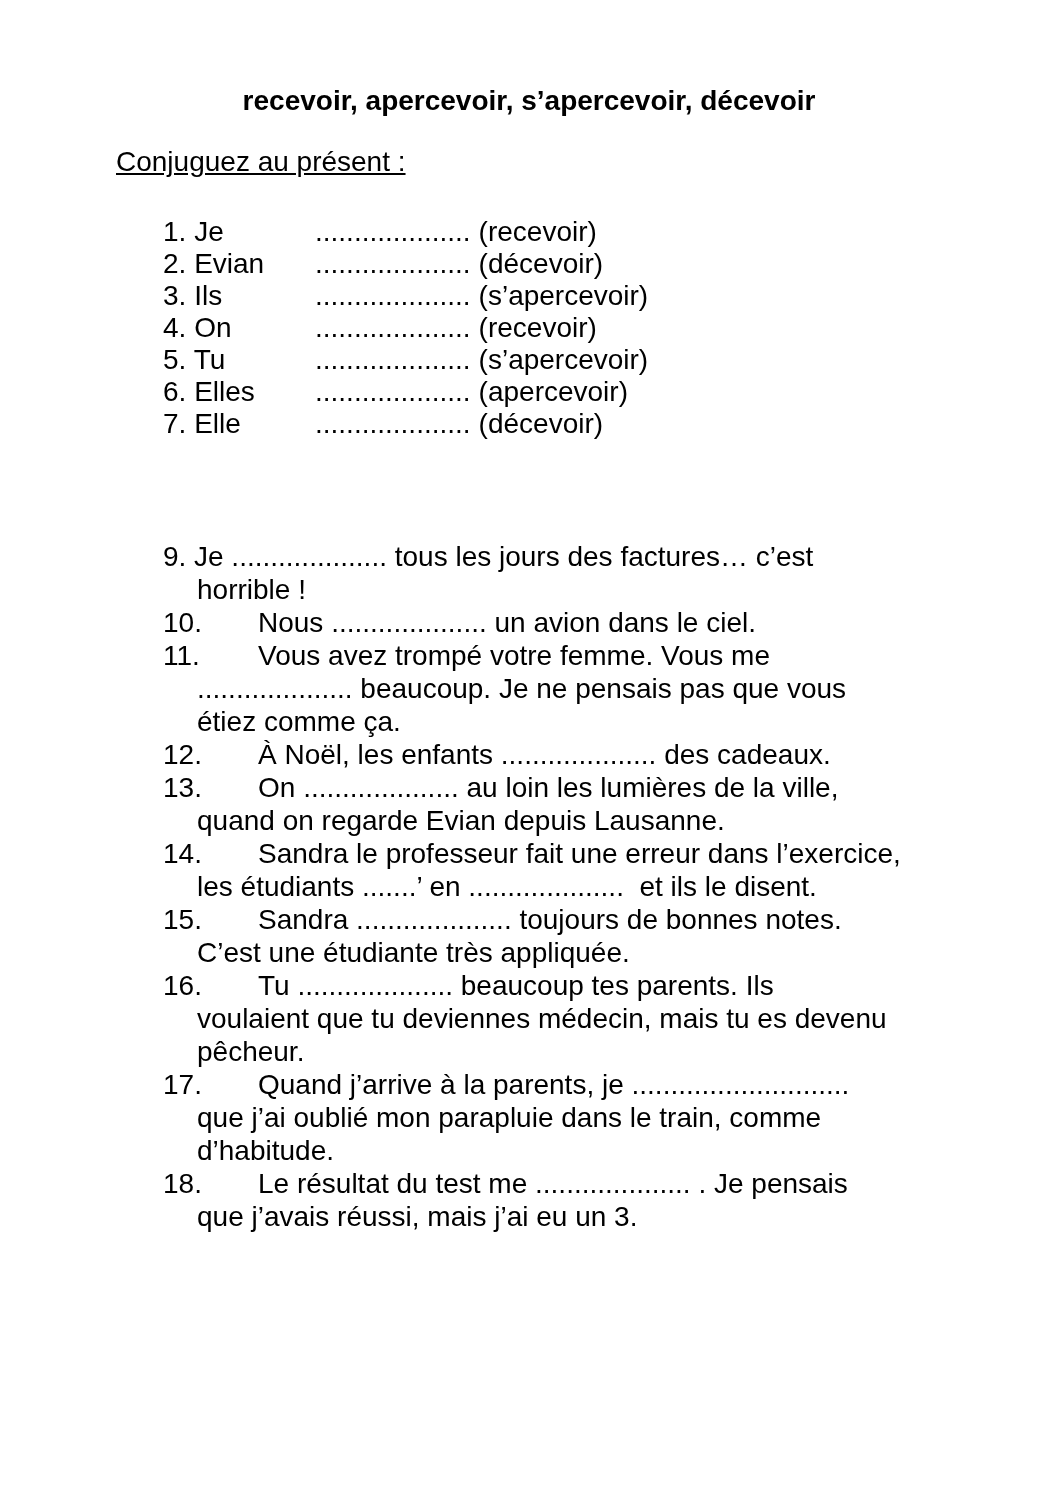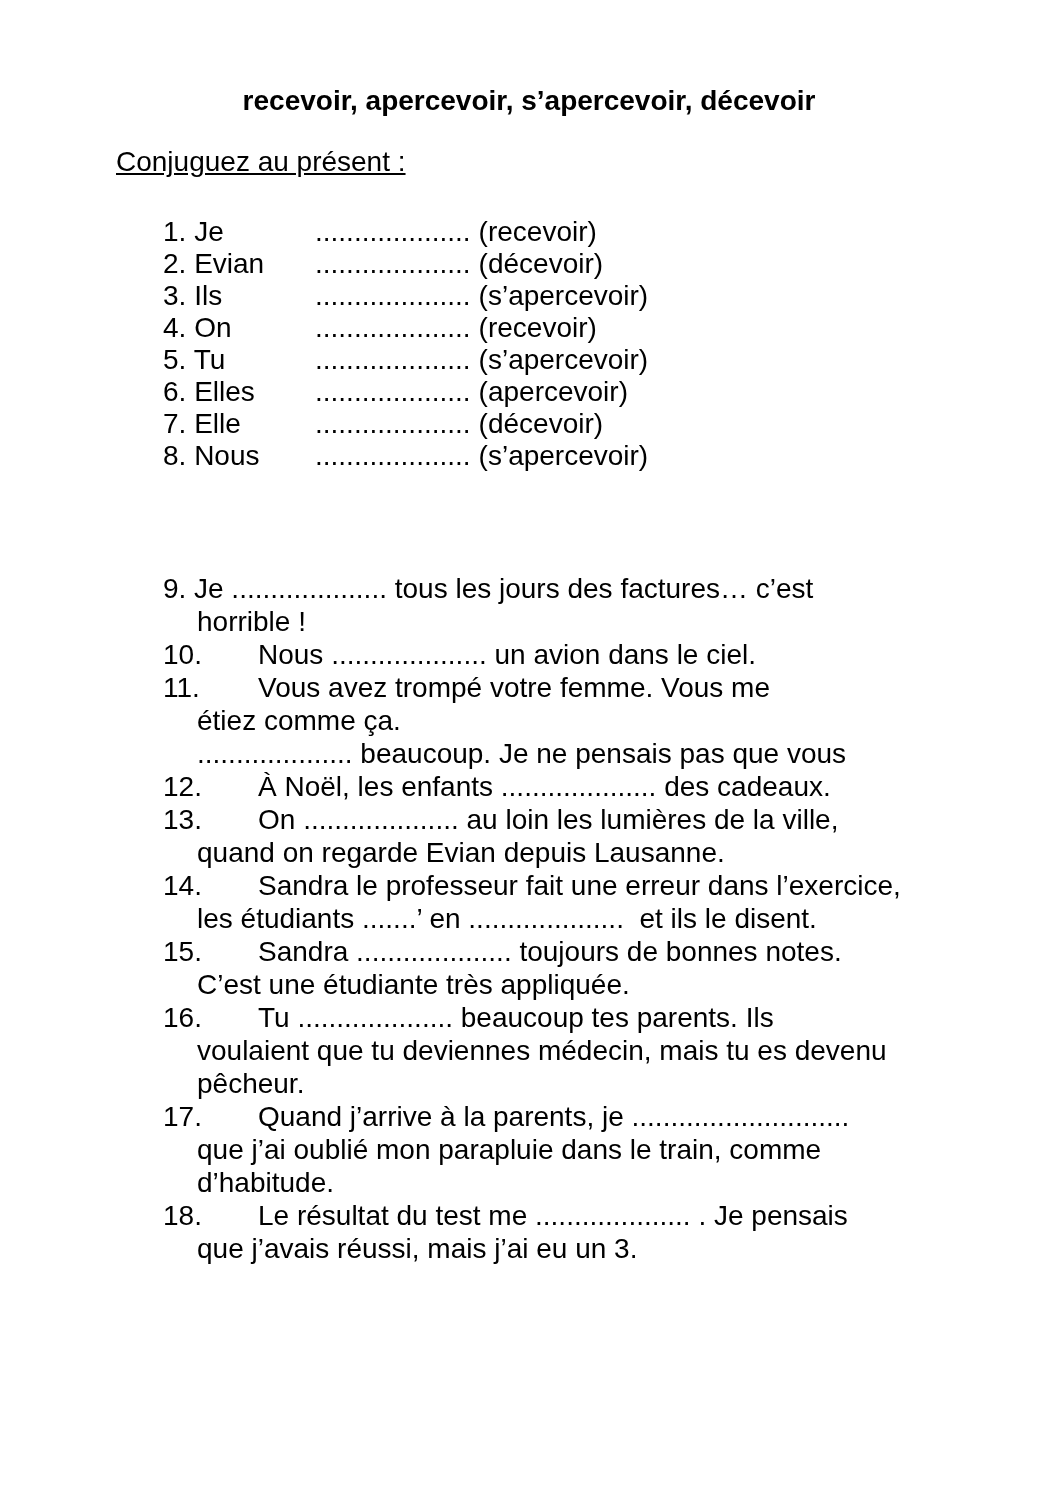--- a/index.html
+++ b/index.html
@@ -51,36 +51,35 @@
   <div class="heading a">Conjuguez au présent :</div>
 
   <div class="listA" id="listA">
       <div class="rowA"><span class="labelA"><span>1.</span> <span>Je</span></span><span>....................</span><span class="verbA">(recevoir)</span></div>
       <div class="rowA"><span class="labelA"><span>2.</span> <span>Evian</span></span><span>....................</span><span class="verbA">(décevoir)</span></div>
       <div class="rowA"><span class="labelA"><span>3.</span> <span>Ils</span></span><span>....................</span><span class="verbA">(s’apercevoir)</span></div>
       <div class="rowA"><span class="labelA"><span>4.</span> <span>On</span></span><span>....................</span><span class="verbA">(recevoir)</span></div>
       <div class="rowA"><span class="labelA"><span>5.</span> <span>Tu</span></span><span>....................</span><span class="verbA">(s’apercevoir)</span></div>
       <div class="rowA"><span class="labelA"><span>6.</span> <span>Elles</span></span><span>....................</span><span class="verbA">(apercevoir)</span></div>
       <div class="rowA"><span class="labelA"><span>7.</span> <span>Elle</span></span><span>....................</span><span class="verbA">(décevoir)</span></div>
-      <div class="rowA"><span class="labelA"><span>8.</span> <span>Nous</span></span><span>....................</span><span class="verbA">(s’apercevoir)</span></div>
     </div>
 
 
   <div class="listB" id="listB">
       <div class="itemB narrow">
         <div class="lineB first"><span class="numB">9.</span><span>Je .................... tous les jours des factures… c’est</span></div>
         <div class="lineB"><span>horrible !</span></div>
       </div>
       <div class="itemB">
         <div class="lineB first"><span class="numB">10.</span><span>Nous .................... un avion dans le ciel.</span></div>
       </div>
       <div class="itemB">
         <div class="lineB first"><span class="numB">11.</span><span>Vous avez trompé votre femme. Vous me</span></div>
+        <div class="lineB"><span>.................... beaucoup. Je ne pensais pas que vous</span></div>
         <div class="lineB"><span>étiez comme ça.</span></div>
-        <div class="lineB"><span>.................... beaucoup. Je ne pensais pas que vous</span></div>
       </div>
       <div class="itemB">
         <div class="lineB first"><span class="numB">12.</span><span>À Noël, les enfants .................... des cadeaux.</span></div>
       </div>
       <div class="itemB">
         <div class="lineB first"><span class="numB">13.</span><span>On .................... au loin les lumières de la ville,</span></div>
         <div class="lineB"><span>quand on regarde Evian depuis Lausanne.</span></div>
       </div>
       <div class="itemB">
         <div class="lineB first"><span class="numB">14.</span><span>Sandra le professeur fait une erreur dans l’exercice,</span></div>

